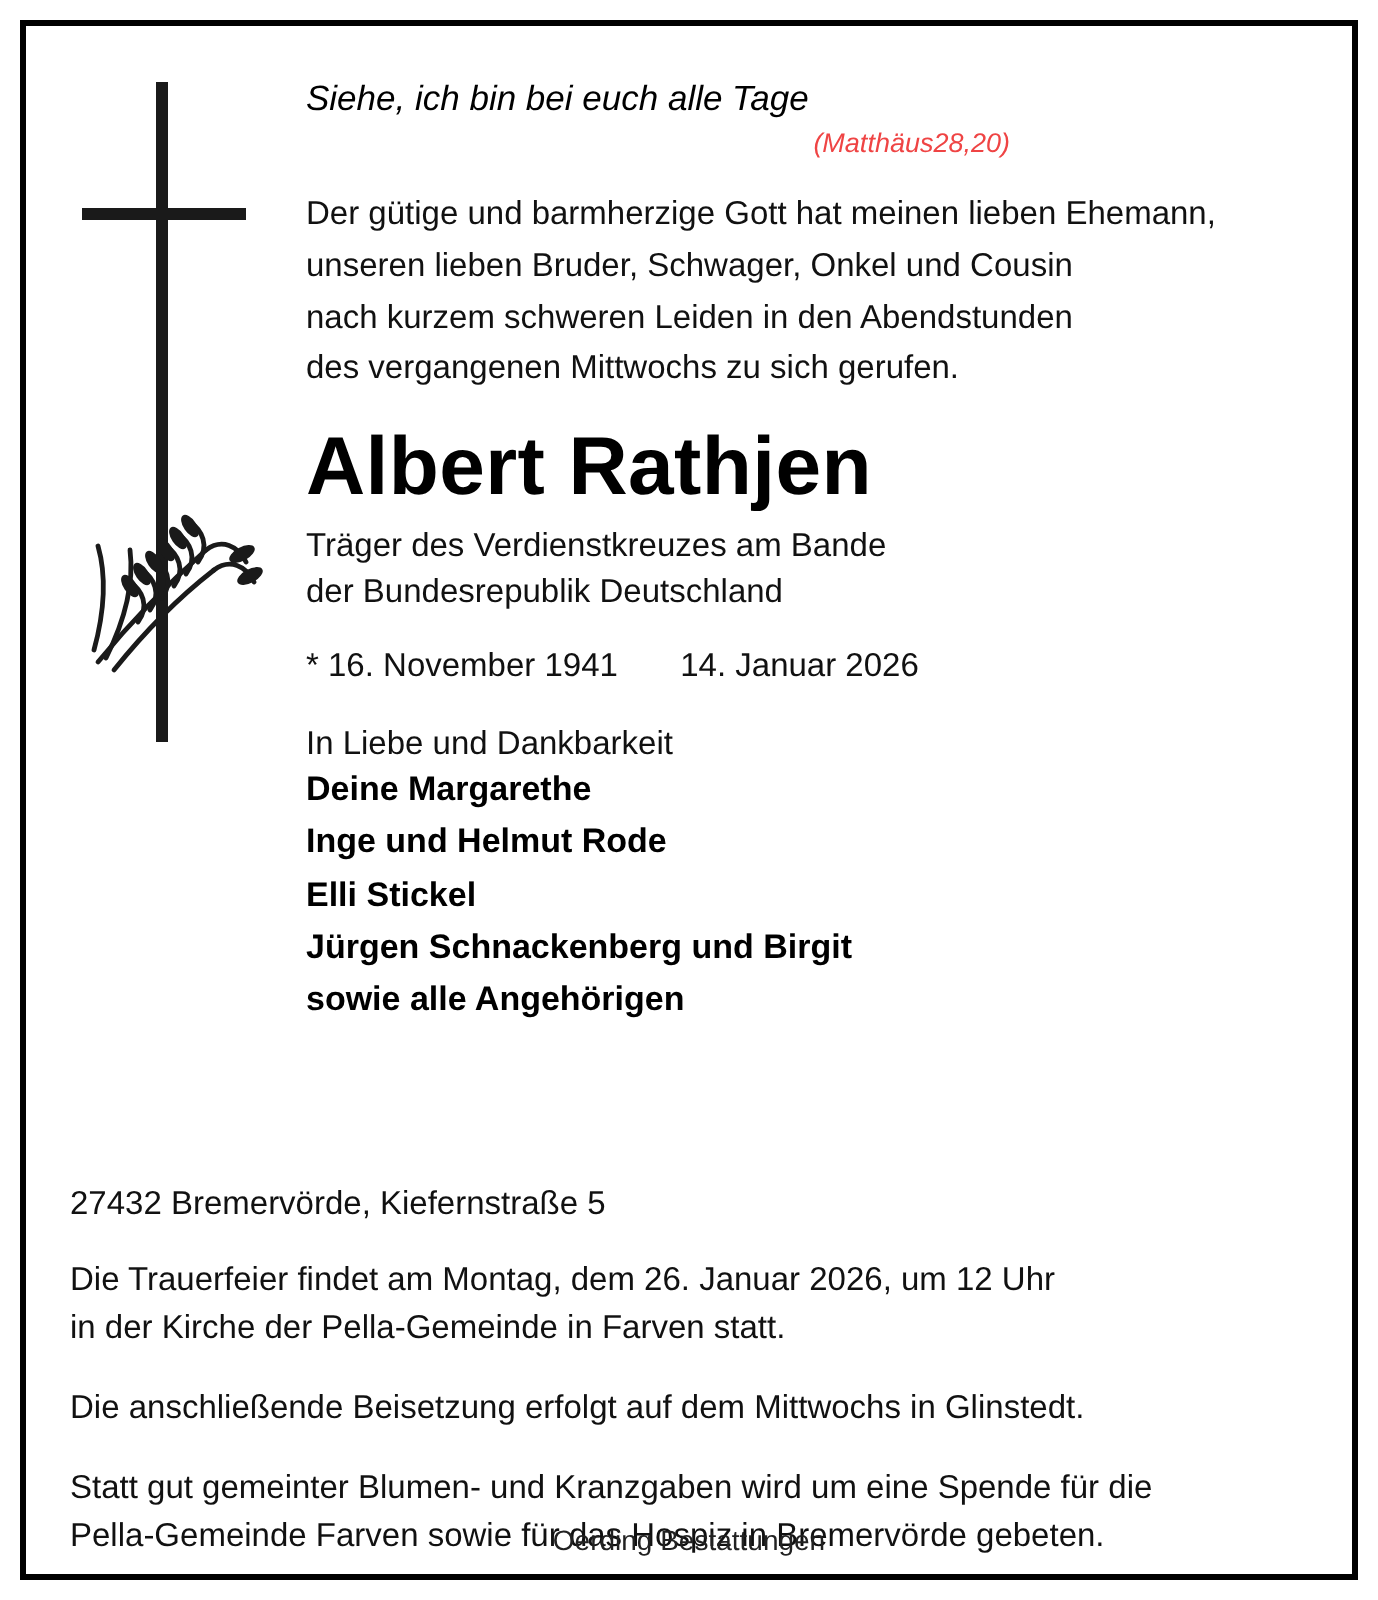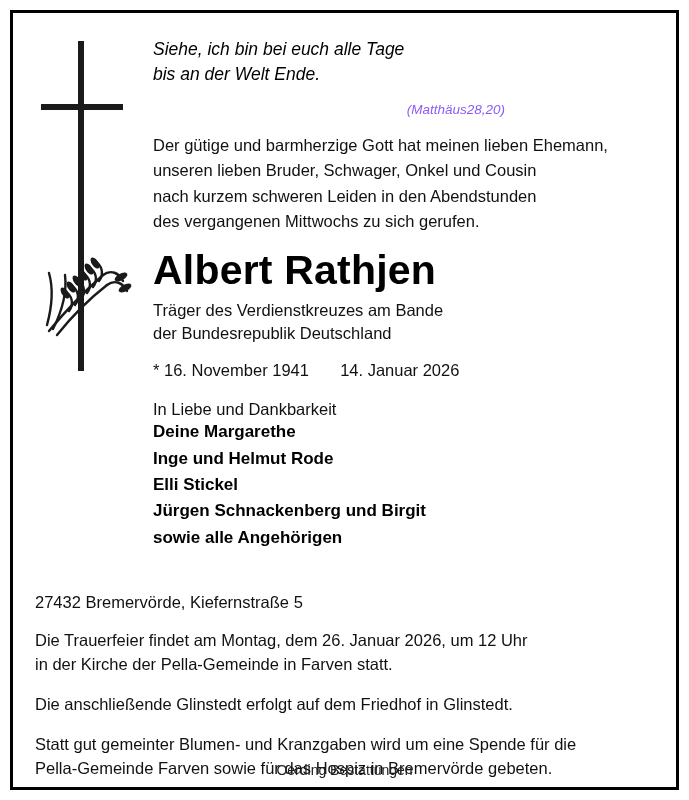--- a/index.html
+++ b/index.html
@@ -57,22 +57,22 @@
     font-style: italic;
     font-size: 17.5px;
     line-height: 1.45;
     color: #000000;
   }
   .verse-src {
     font-style: italic;
     font-size: 13.5px;
     text-align: right;
     padding-right: 148px;
-    margin-top: 14px;
-    color: #8b5cf6;
+    margin-top: 2px;
+    color: #ef4444;
   }
 
   .intro {
     margin-top: 16px;
     font-size: 16.5px;
     line-height: 1.55;
     color: #111;
   }
 
   .name {
@@ -178,21 +178,20 @@
             <ellipse cx="38" cy="246" rx="6.4" ry="3.2" transform="rotate(56 38 246)"></ellipse>
             <ellipse cx="32" cy="252" rx="6.4" ry="3.2" transform="rotate(56 32 252)"></ellipse>
           </g>
         </svg>
       </div>
 
       <div class="col">
 
         <div class="verse">
           <div>Siehe, ich bin bei euch alle Tage</div>
-          <div>bis an der Welt Ende.</div>
         </div>
         <div class="verse-src">(Matthäus28,20)</div>
 
         <div class="intro">
           <div>Der gütige und barmherzige Gott hat meinen lieben Ehemann,</div>
           <div>unseren lieben Bruder, Schwager, Onkel und Cousin</div>
           <div>nach kurzem schweren Leiden in den Abendstunden</div>
           <div>des vergangenen Mittwochs zu sich gerufen.</div>
         </div>
 
@@ -221,21 +220,21 @@
       </div>
 
       <div class="bottom">
         <p class="tight">27432 Bremervörde, Kiefernstraße 5</p>
 
         <p>
           <span>Die Trauerfeier findet am Montag, dem 26. Januar 2026, um 12 Uhr</span><br>
           <span>in der Kirche der Pella-Gemeinde in Farven statt.</span>
         </p>
 
-        <p>Die anschließende Glinstedt erfolgt auf dem Friedhof in Glinstedt.</p>
+        <p>Die anschließende Beisetzung erfolgt auf dem Mittwochs in Glinstedt.</p>
 
         <p>
           <span>Statt gut gemeinter Blumen- und Kranzgaben wird um eine Spende für die</span><br>
           <span>Pella-Gemeinde Farven sowie für das Hospiz in Bremervörde gebeten.</span>
         </p>
       </div>
 
       <div class="footer">Oerding Bestattungen</div>
 
     </div>

